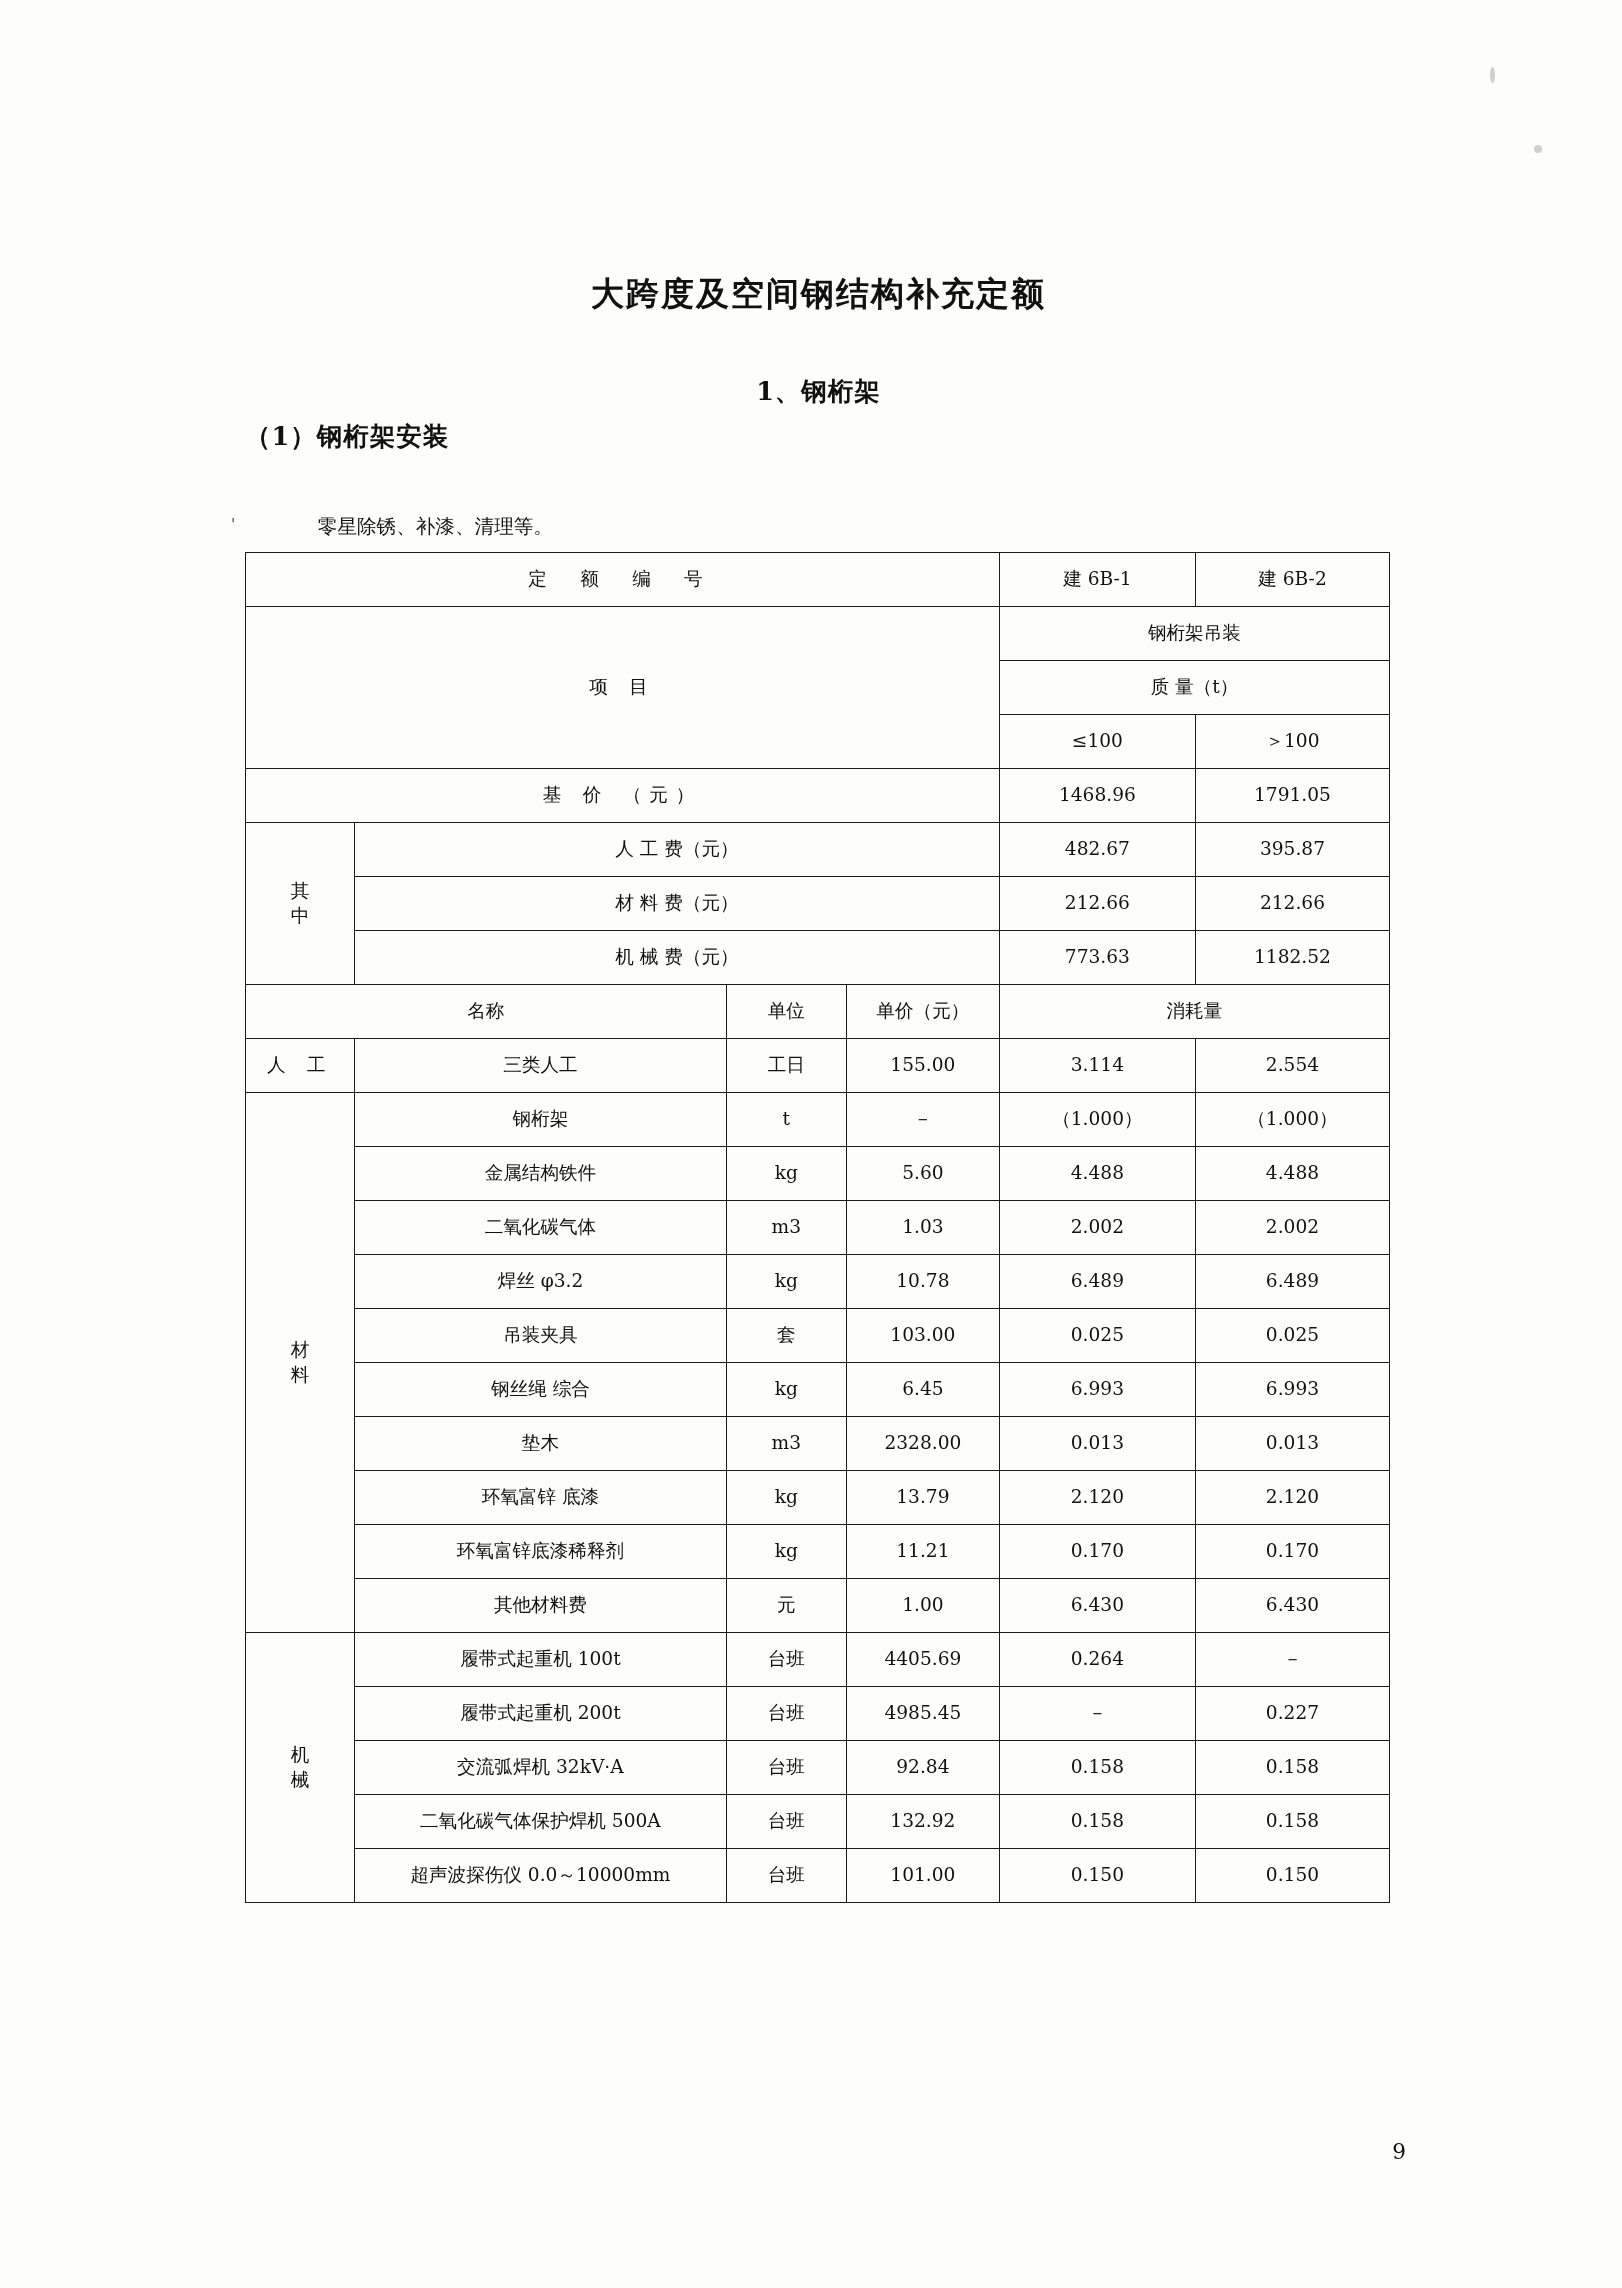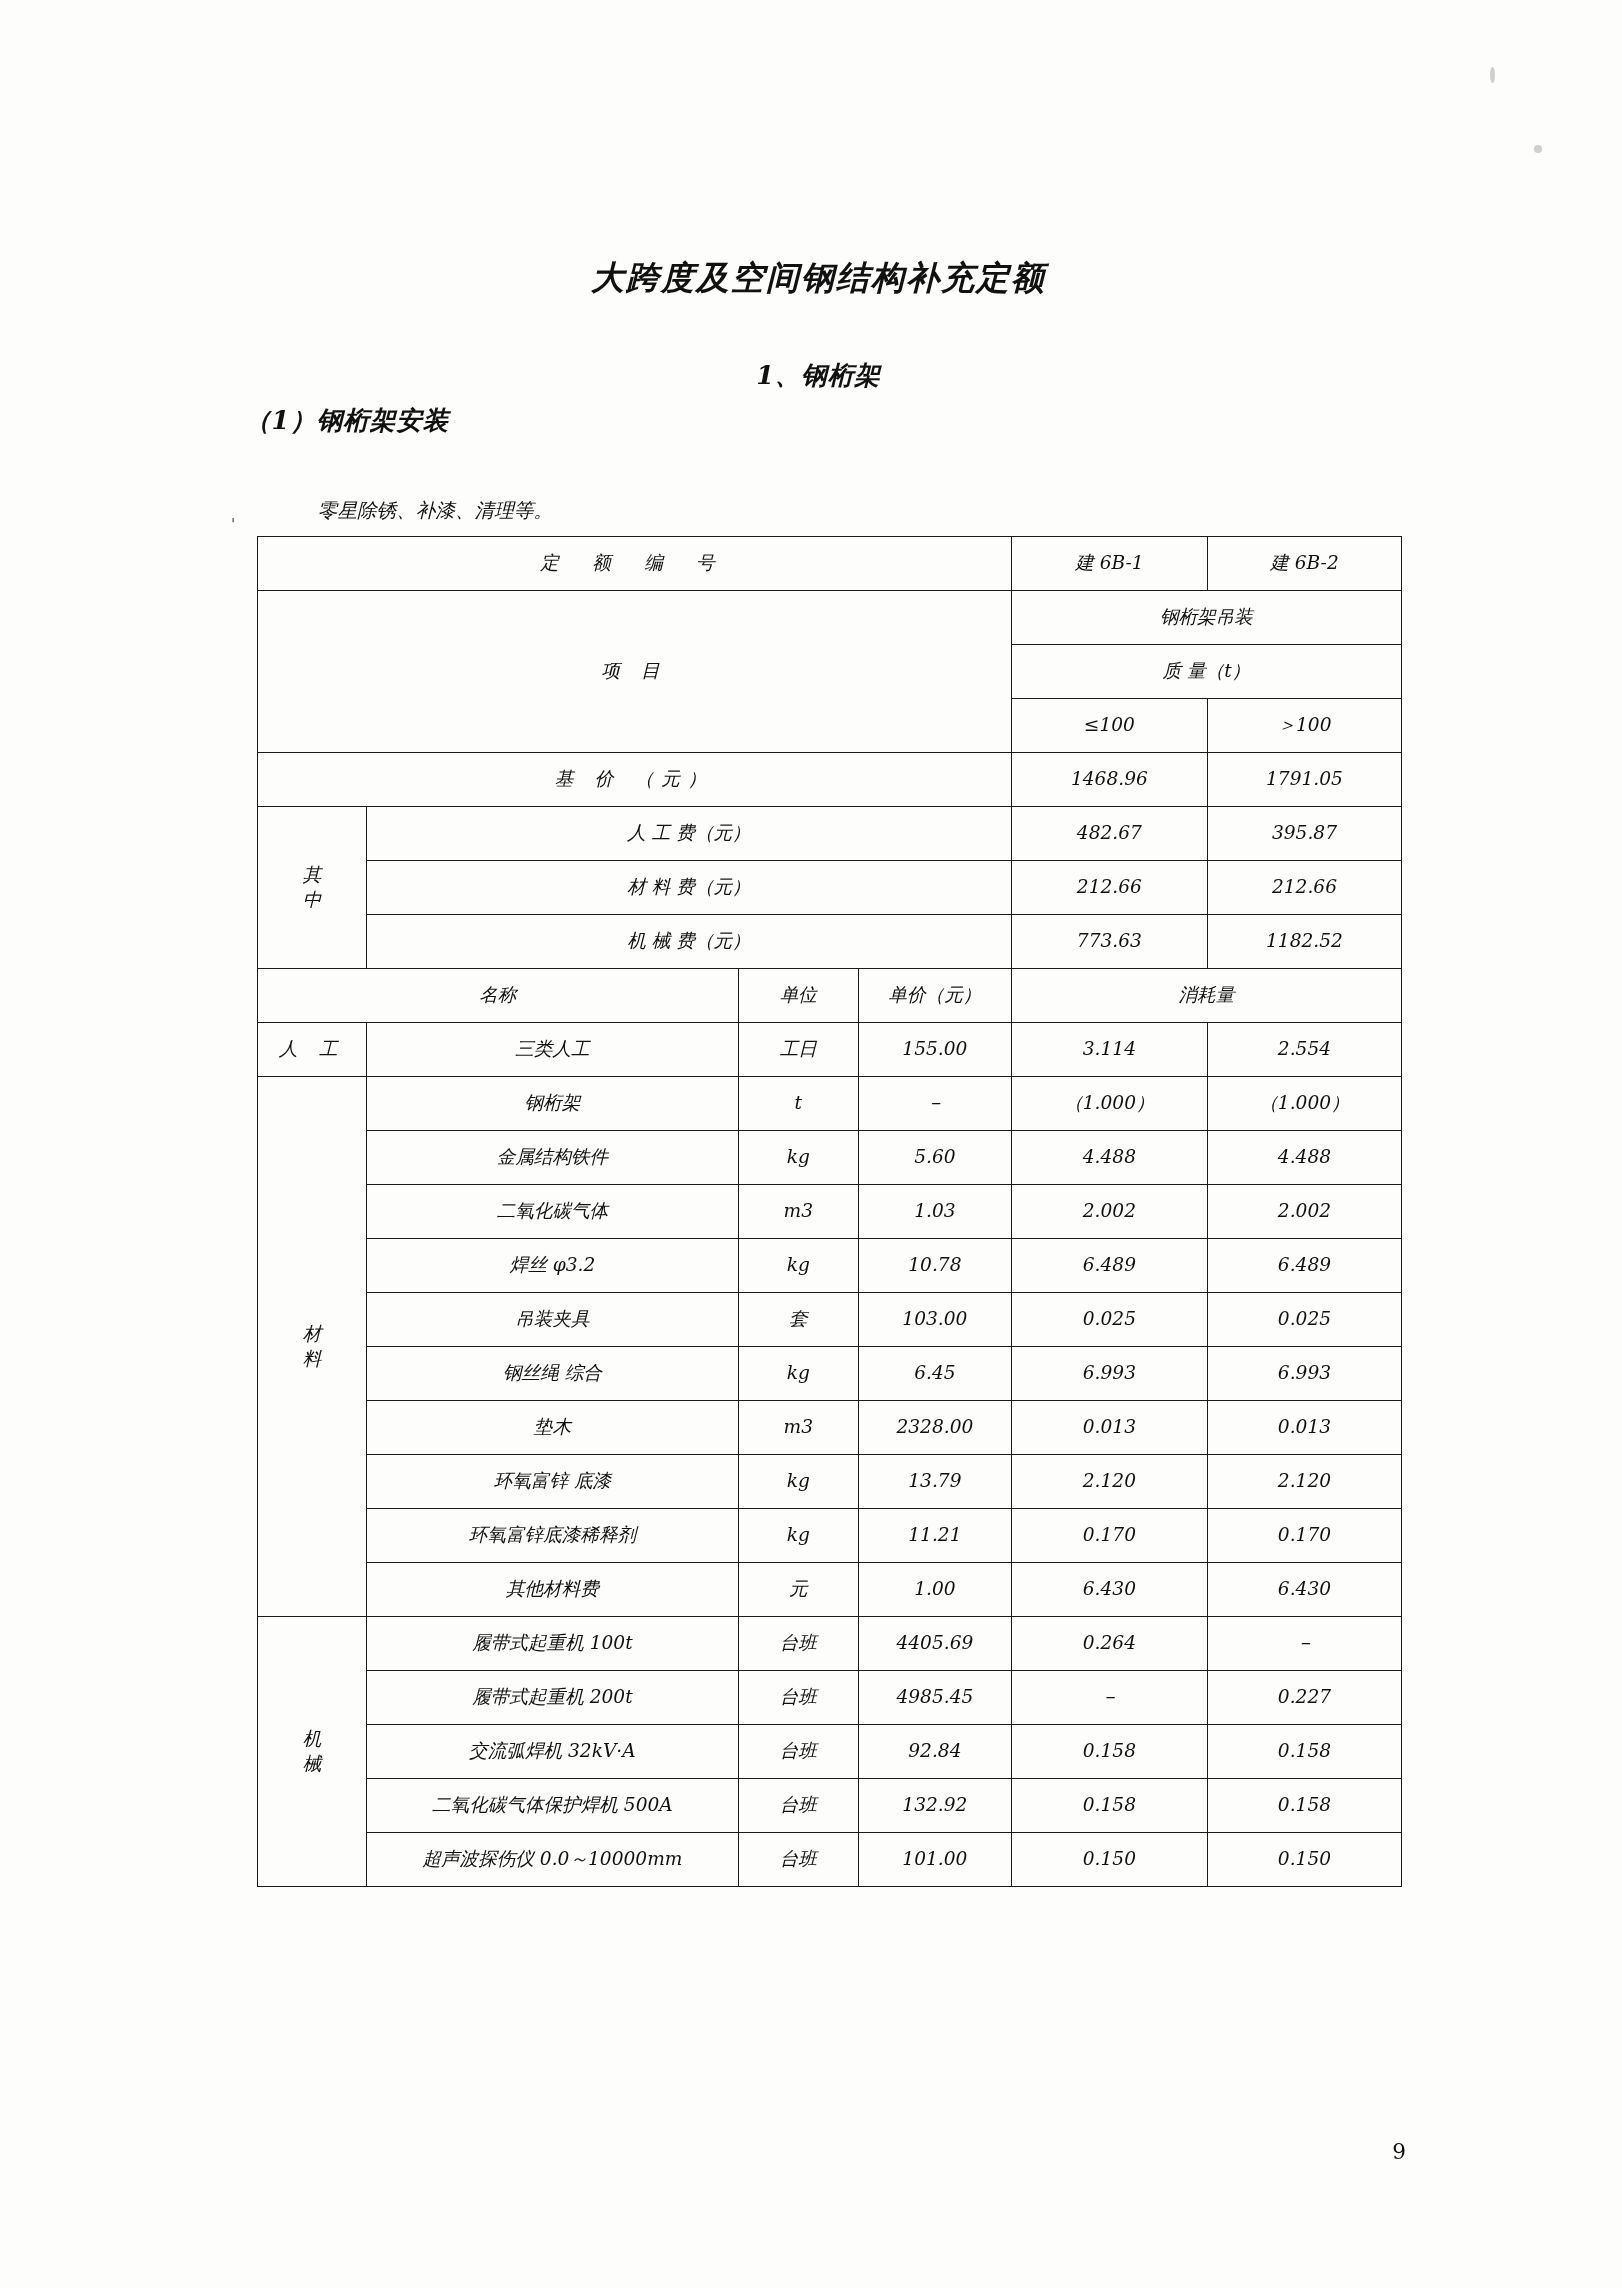--- a/index.html
+++ b/index.html
@@ -23,23 +23,22 @@
     background: #fdfdfb;
   }
   .speck {
     position: absolute;
     background: #cfcfcf;
     border-radius: 50%;
   }
   .content {
     position: absolute;
     left: 245px;
-    top: 256px;
+    top: 272px;
     width: 1147px;
-    font-style: italic;
   }
   h1.doc-title {
     font-family: "DejaVu Serif", serif;
     font-size: 33px;
     font-weight: bold;
     text-align: center;
     letter-spacing: 2px;
     margin: 0 0 57px 0;
   }
   .sec1 {
@@ -76,21 +75,20 @@
     margin: 9.8px 0 11.8px 0;
     padding-right: 9.8px;
     font-weight: bold;
   }
   table.quota {
     border-collapse: collapse;
     width: 1145px;
     table-layout: fixed;
     font-family: "DejaVu Serif", serif;
     font-size: 18.6px;
-    margin-left: 12px;
   }
   table.quota td {
     border: 1.5px solid #1a1a1a;
     text-align: center;
     vertical-align: middle;
     padding: 0 3.9px;
     height: 53px;
     line-height: 25.5px;
   }
   td.left-name {

